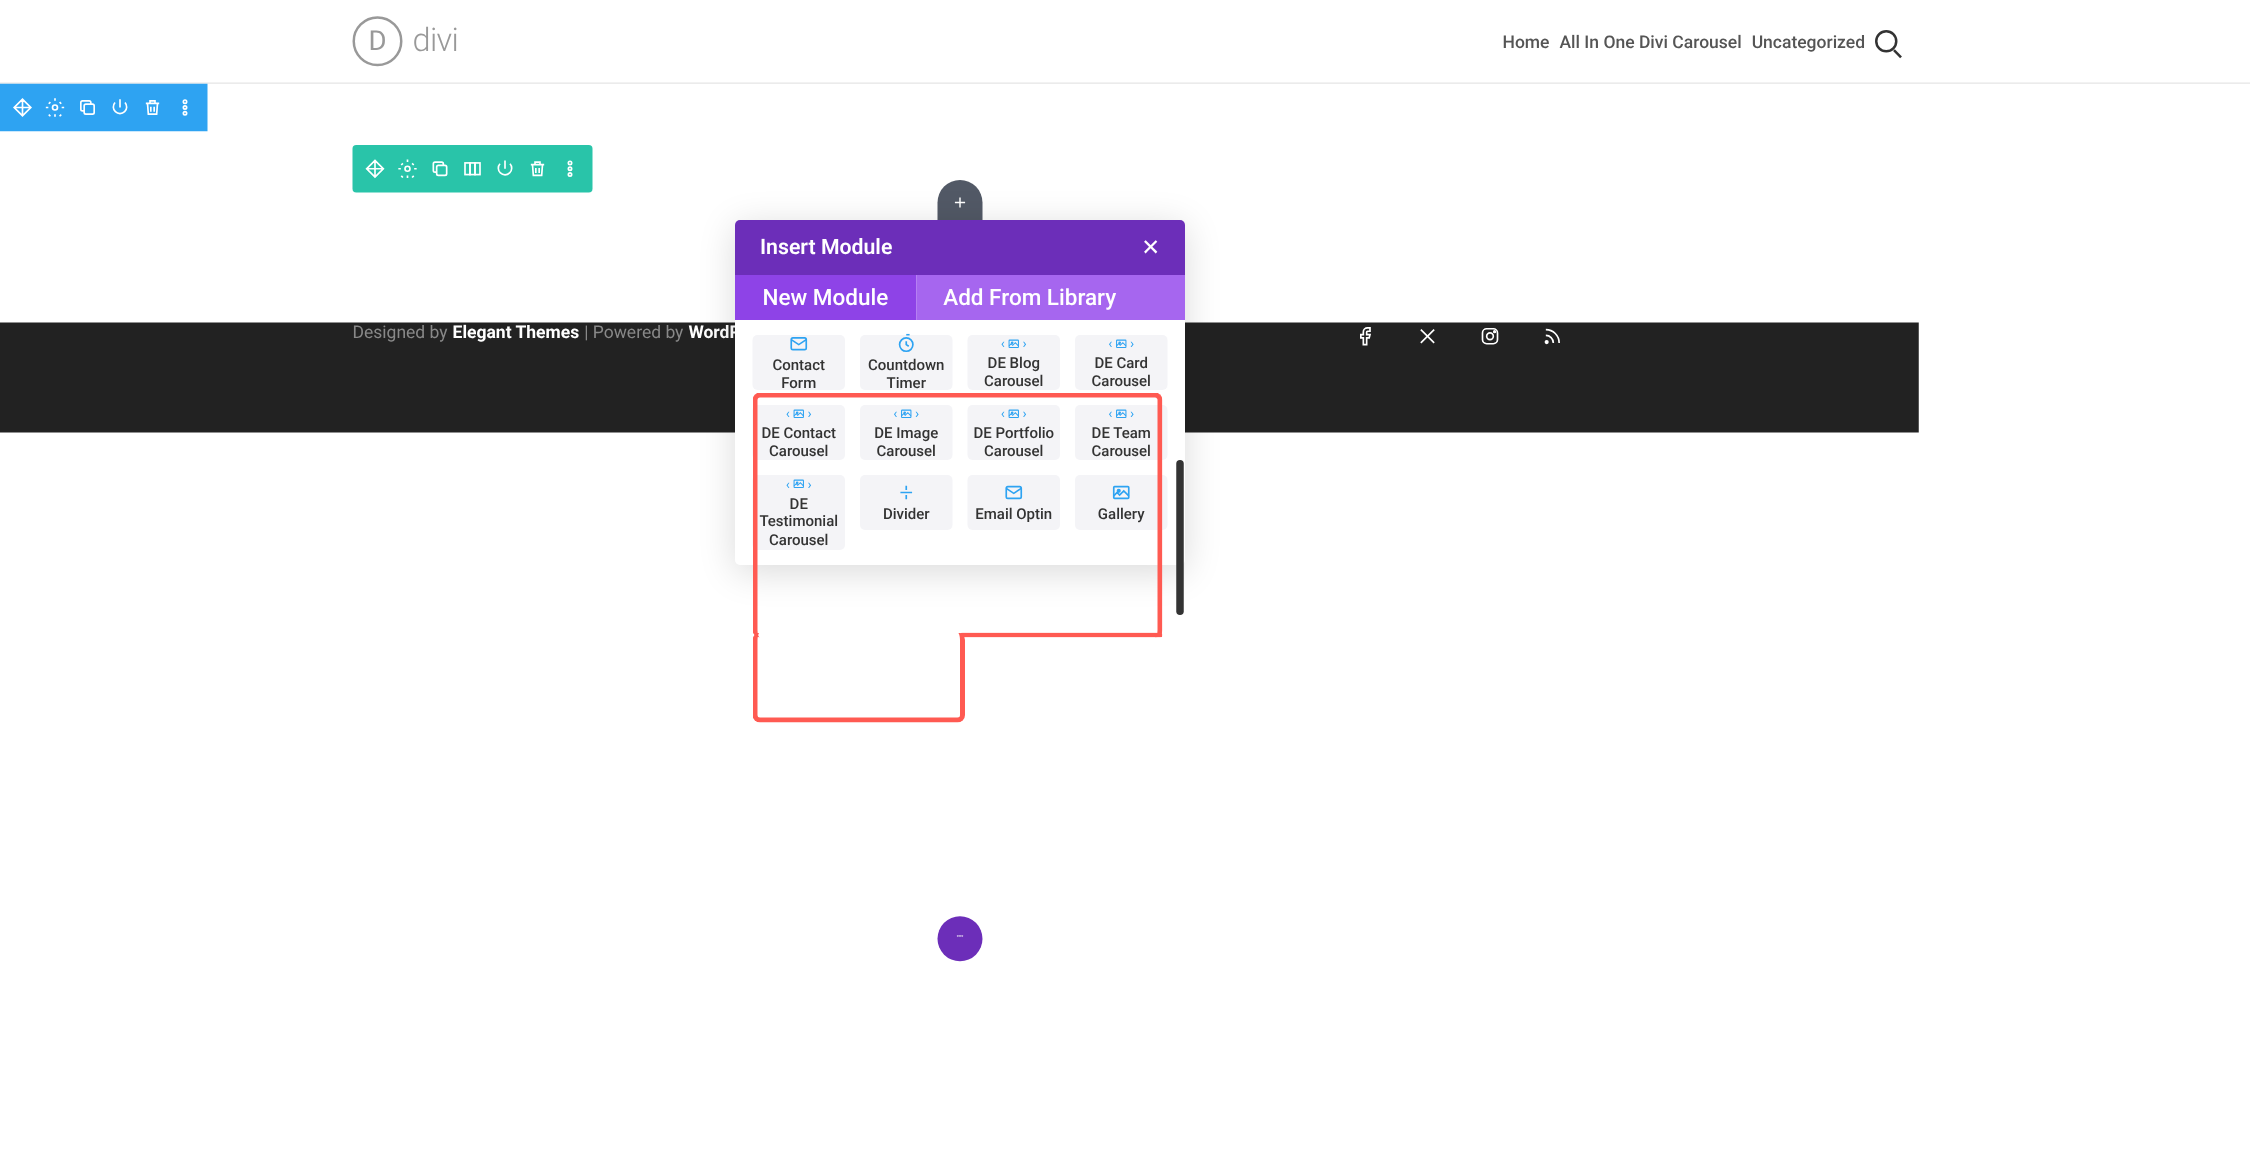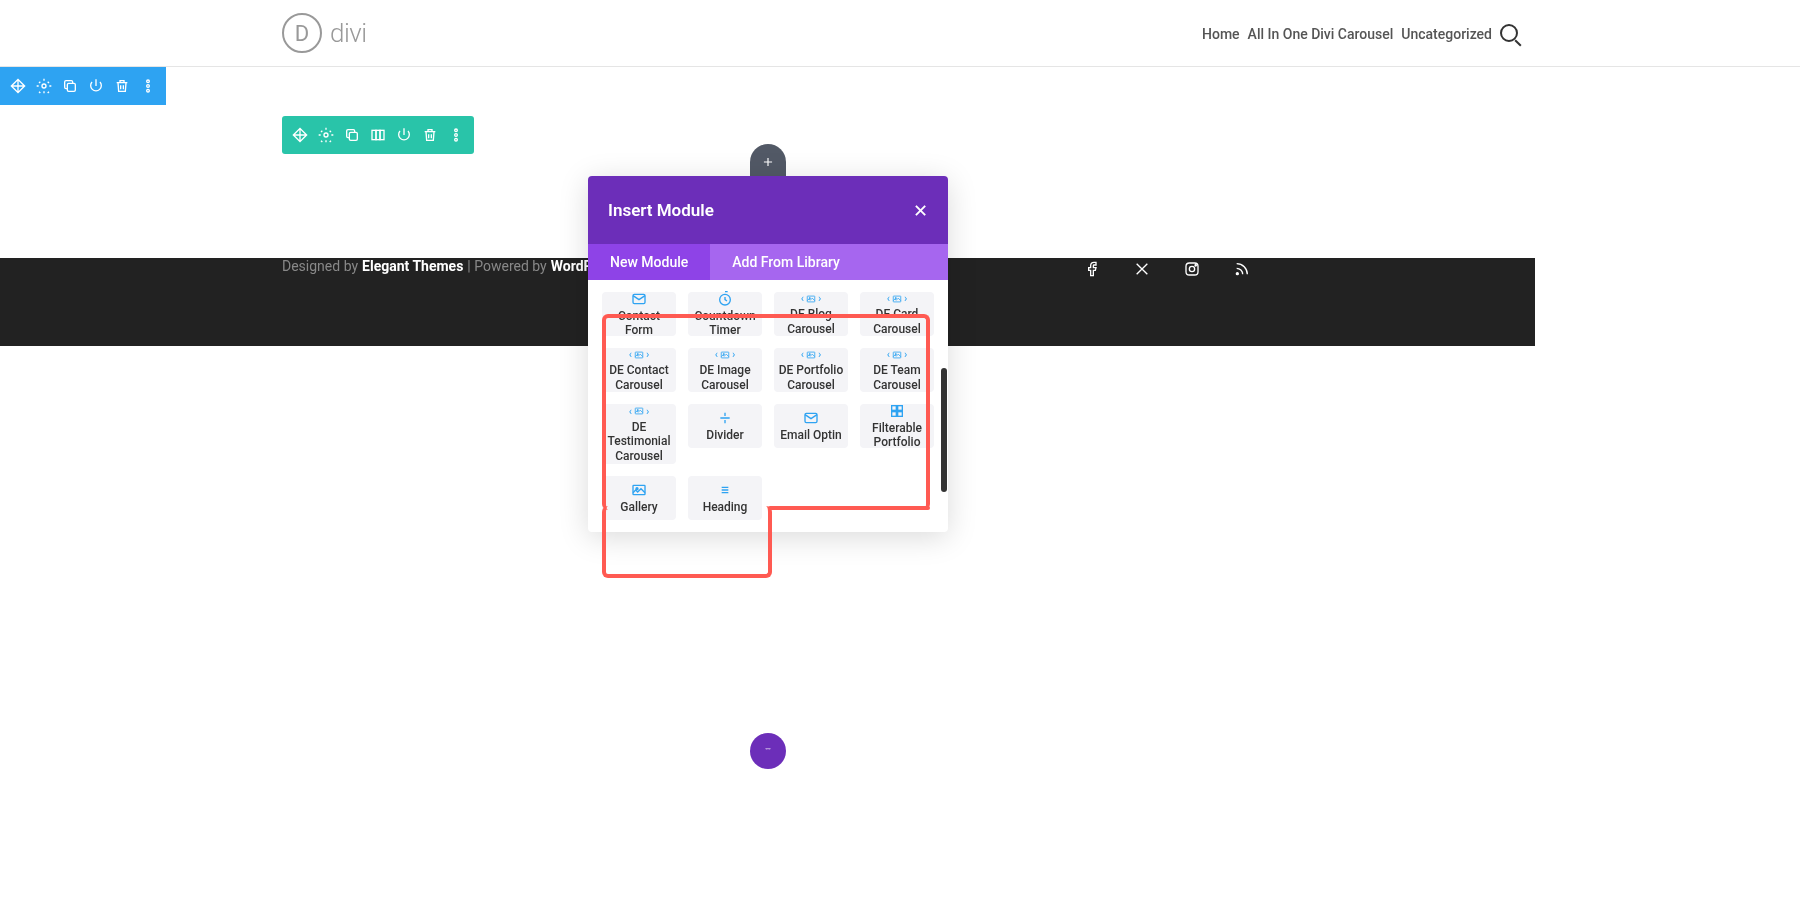--- a/index.html
+++ b/index.html
@@ -28,25 +28,25 @@
     
     
     .footer { position: absolute; top: 258px; left: 0; right: 265px; height: 88px; background: #222; display: flex; align-items: flex-start; padding: 0 282px; justify-content: space-between; }
     .footer-left { color: #888; font-size: 14px; display: flex; gap: 4px; }
     .footer-left .bold { color: #fff; font-weight: 700; }
     .footer-icons { display: flex; gap: 28px; color: #fff; font-size: 22px; }
     .footer-icon { width: 22px; height: 22px; display: flex; align-items: center; justify-content: center; }
     
     
     .modal { position: absolute; top: 176px; left: 588px; width: 360px; background: #fff; border-radius: 4px; box-shadow: 0 5px 30px rgba(0,0,0,0.15); overflow: hidden; }
-    .modal-header { background: #6c2eb9; height: 68px; display: flex; align-items: center; justify-content: space-between; padding: 0 20px; }
+    .modal-header { background: #6c2eb9; height: 44px; display: flex; align-items: center; justify-content: space-between; padding: 0 20px; }
     .modal-title { color: #fff; font-size: 17px; font-weight: 600; }
     .modal-close { color: #fff; font-size: 18px; cursor: pointer; }
     .modal-tabs { display: flex; height: 36px; }
-    .modal-tab { flex: 0 0 auto; padding: 0 22px; display: flex; align-items: center; color: #fff; font-size: 14px; font-weight: 500; cursor: pointer; }
+    .modal-tab { flex: 0 0 auto; padding: 0 22px; display: flex; align-items: center; color: #fff; font-size: 18px; font-weight: 500; cursor: pointer; }
     .modal-tab.active { background: #8e43e7; }
     .modal-tab.inactive { background: #a666ef; }
     .modal-body { padding: 12px 14px; position: relative; }
     .module-grid { display: grid; grid-template-columns: 1fr 1fr 1fr 1fr; gap: 12px; }
     .module-card { background: #f4f4f7; border-radius: 4px; height: 44px; display: flex; flex-direction: column; align-items: center; justify-content: center; cursor: pointer; padding: 4px; }
     .module-card.tall { height: 60px; }
     .module-icon { color: #2ea3f2; font-size: 14px; display: flex; align-items: center; gap: 2px; }
     .module-label { color: #333; font-size: 12px; font-weight: 500; margin-top: 2px; text-align: center; line-height: 1.2; }
     
     
@@ -298,49 +298,30 @@
 
       <div class="module-card">
         <div class="module-icon">
             <svg viewBox="0 0 24 24">
               <rect x="3" y="5" width="18" height="14" rx="2"></rect>
               <path d="M3 7l9 6 9-6"></path>
             </svg>
           </div>
         <div class="module-label">Email Optin</div>
       </div>
-      <div class="module-card">
-        <div class="module-icon">
-            <svg viewBox="0 0 24 24">
-              <rect x="4" y="4" width="7" height="7"></rect>
-              <rect x="13" y="4" width="7" height="7"></rect>
-              <rect x="4" y="13" width="7" height="7"></rect>
-              <rect x="13" y="13" width="7" height="7"></rect>
-            </svg>
-          </div>
-        <div class="module-label">Filterable Portfolio</div>
-      </div>
 
       <div class="module-card">
         <div class="module-icon">
             <svg viewBox="0 0 24 24">
               <rect x="3" y="5" width="18" height="14" rx="1"></rect>
               <circle cx="9" cy="10" r="1.5" fill="currentColor"></circle>
               <path d="M3 16l4-4 3 3 5-5 6 6"></path>
             </svg>
           </div>
         <div class="module-label">Gallery</div>
-      </div>
-      <div class="module-card">
-        <div class="module-icon">
-            <svg viewBox="0 0 24 24">
-              <path d="M7 8h10M7 12h10M7 16h10"></path>
-            </svg>
-          </div>
-        <div class="module-label">Heading</div>
       </div>
     </div>
   </div>
 </div>
 
 <div class="red-box-main" style="top:314px;left:602px;width:328px;height:196px;border-bottom:none;"></div>
 <div class="red-box-main" style="top:506px;left:602px;width:170px;height:72px;border-top:none;"></div>
 <div class="red-box-main" style="top:506px;left:768px;width:162px;height:4px;border:none;border-top:4px solid #ff5a52;"></div>
 
 <div style="position:absolute;top:368px;left:941px;width:6px;height:124px;background:#333;border-radius:3px;"></div>

